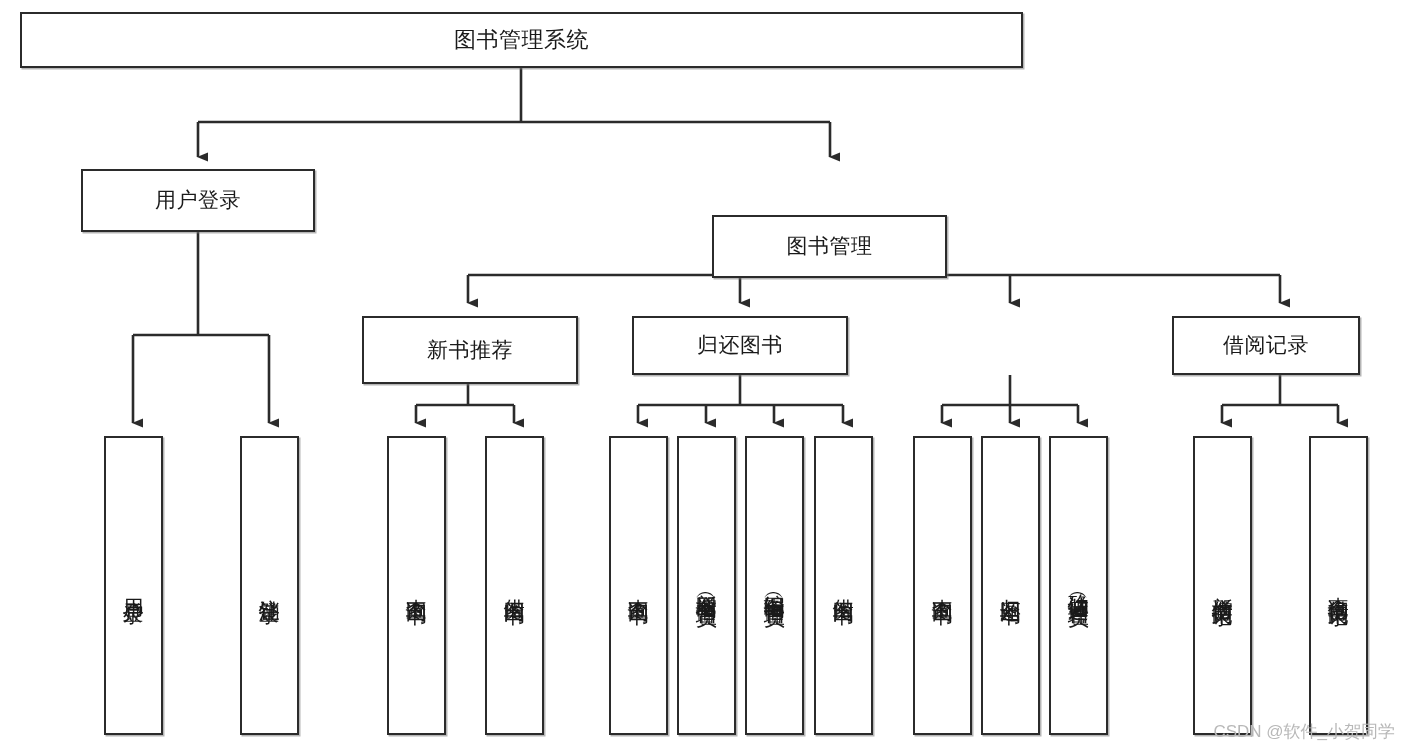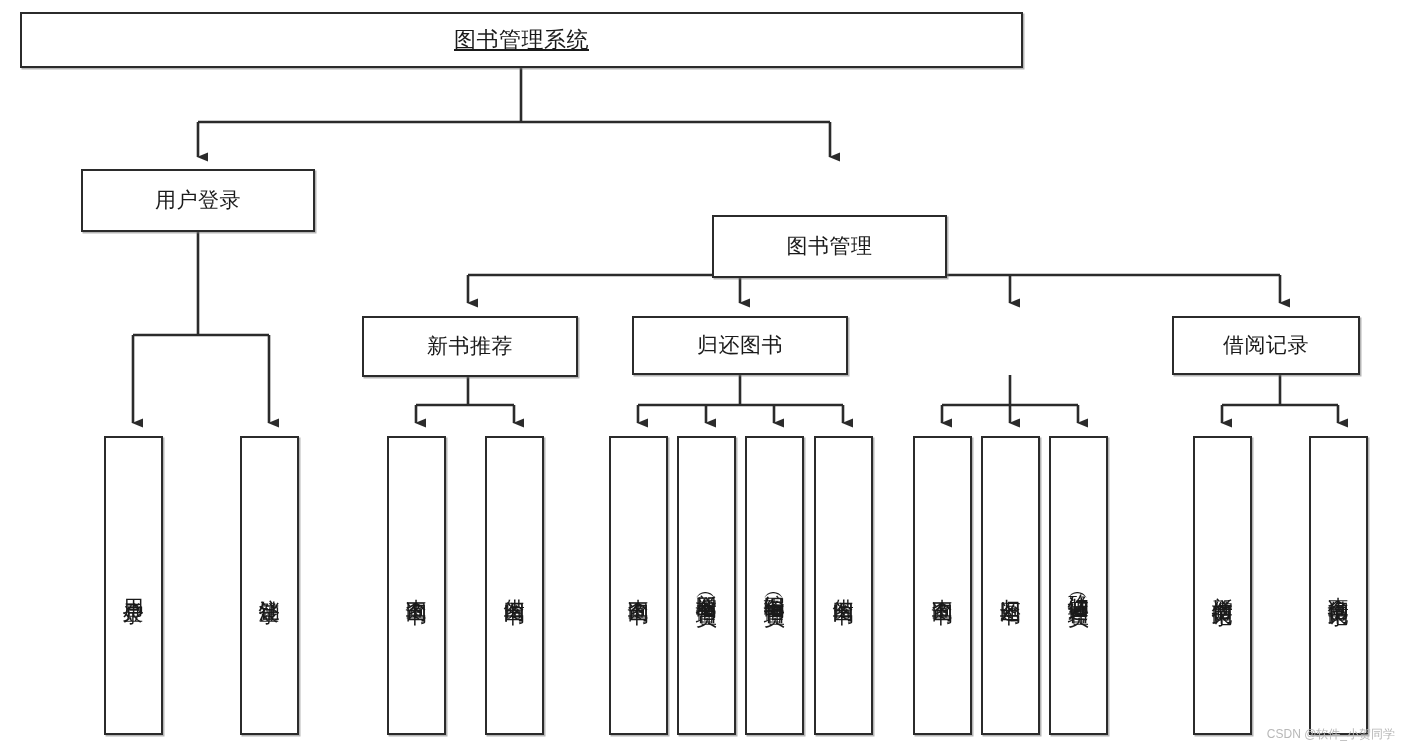--- a/index.html
+++ b/index.html
@@ -10,21 +10,21 @@
   .node{position:absolute;box-sizing:border-box;background:#ffffff;
         border:2px solid #2b2b2b;display:flex;align-items:center;justify-content:center;
         box-shadow:1.5px 1.5px 0 0 rgba(120,120,120,.55);}
   .node .lbl{font-size:21px;line-height:1.25;letter-spacing:.5px;white-space:nowrap;color:#1a1a1a;}
   .node.root .lbl{font-size:22px;}
   .leaf{position:absolute;box-sizing:border-box;background:#ffffff;
         border:2px solid #2b2b2b;display:flex;align-items:center;justify-content:center;
         box-shadow:1.5px 1.5px 0 0 rgba(120,120,120,.55);}
   .leaf .vlbl{writing-mode:vertical-rl;text-orientation:upright;
               font-size:21px;line-height:1.32;letter-spacing:2px;white-space:nowrap;color:#1a1a1a;}
-  .watermark{position:absolute;right:10px;bottom:4px;font-size:12px;color:#b8b8b8;white-space:nowrap;}
+  .watermark{position:absolute;right:10px;bottom:4px;font-size:17px;color:#b8b8b8;white-space:nowrap;}
 </style>
 </head>
 <body>
 
 <div id="canvas">
 
   <svg class="lines" viewBox="0 0 1405 747">
     <defs>
       <marker id="arw" markerWidth="10" markerHeight="11" refX="4.6" refY="10" orient="auto" markerUnits="userSpaceOnUse">
         <path d="M0,0 L9.2,0 L4.6,11 Z" fill="#2b2b2b"></path>
@@ -68,32 +68,32 @@
       <path d="M1010,405 L1010,423" marker-end="url(#arw)"></path>
       <path d="M1078,405 L1078,423" marker-end="url(#arw)"></path>
 
       <path d="M1280,375 L1280,405"></path>
       <path d="M1222,405 L1338,405"></path>
       <path d="M1222,405 L1222,423" marker-end="url(#arw)"></path>
       <path d="M1338,405 L1338,423" marker-end="url(#arw)"></path>
     </g>
   </svg>
 
-  <div class="node root" style="left:20px;top:12px;width:1003px;height:56px;text-decoration:underline;">
+  <div class="node root" style="left:20px;top:12px;width:1003px;height:56px;">
     <span class="lbl">图书管理系统</span>
   </div>
 
   <div class="node" style="left:81px;top:169px;width:234px;height:63px;">
     <span class="lbl">用户登录</span>
   </div>
   <div class="node" style="left:712px;top:169px;width:235px;height:63px;margin-top:46px;">
     <span class="lbl">图书管理</span>
   </div>
 
-  <div class="node" style="left:362px;top:316px;width:216px;height:61px;">
+  <div class="node" style="left:362px;top:316px;width:216px;height:68px;">
     <span class="lbl">新书推荐</span>
   </div>
   <div class="node" style="left:632px;top:316px;width:216px;height:59px;">
     <span class="lbl">归还图书</span>
   </div>
   <div class="node" style="left:1172px;top:316px;width:188px;height:59px;">
     <span class="lbl">借阅记录</span>
   </div>
 
   <div class="leaf" style="left:104px;top:436px;width:59px;height:299px;">

